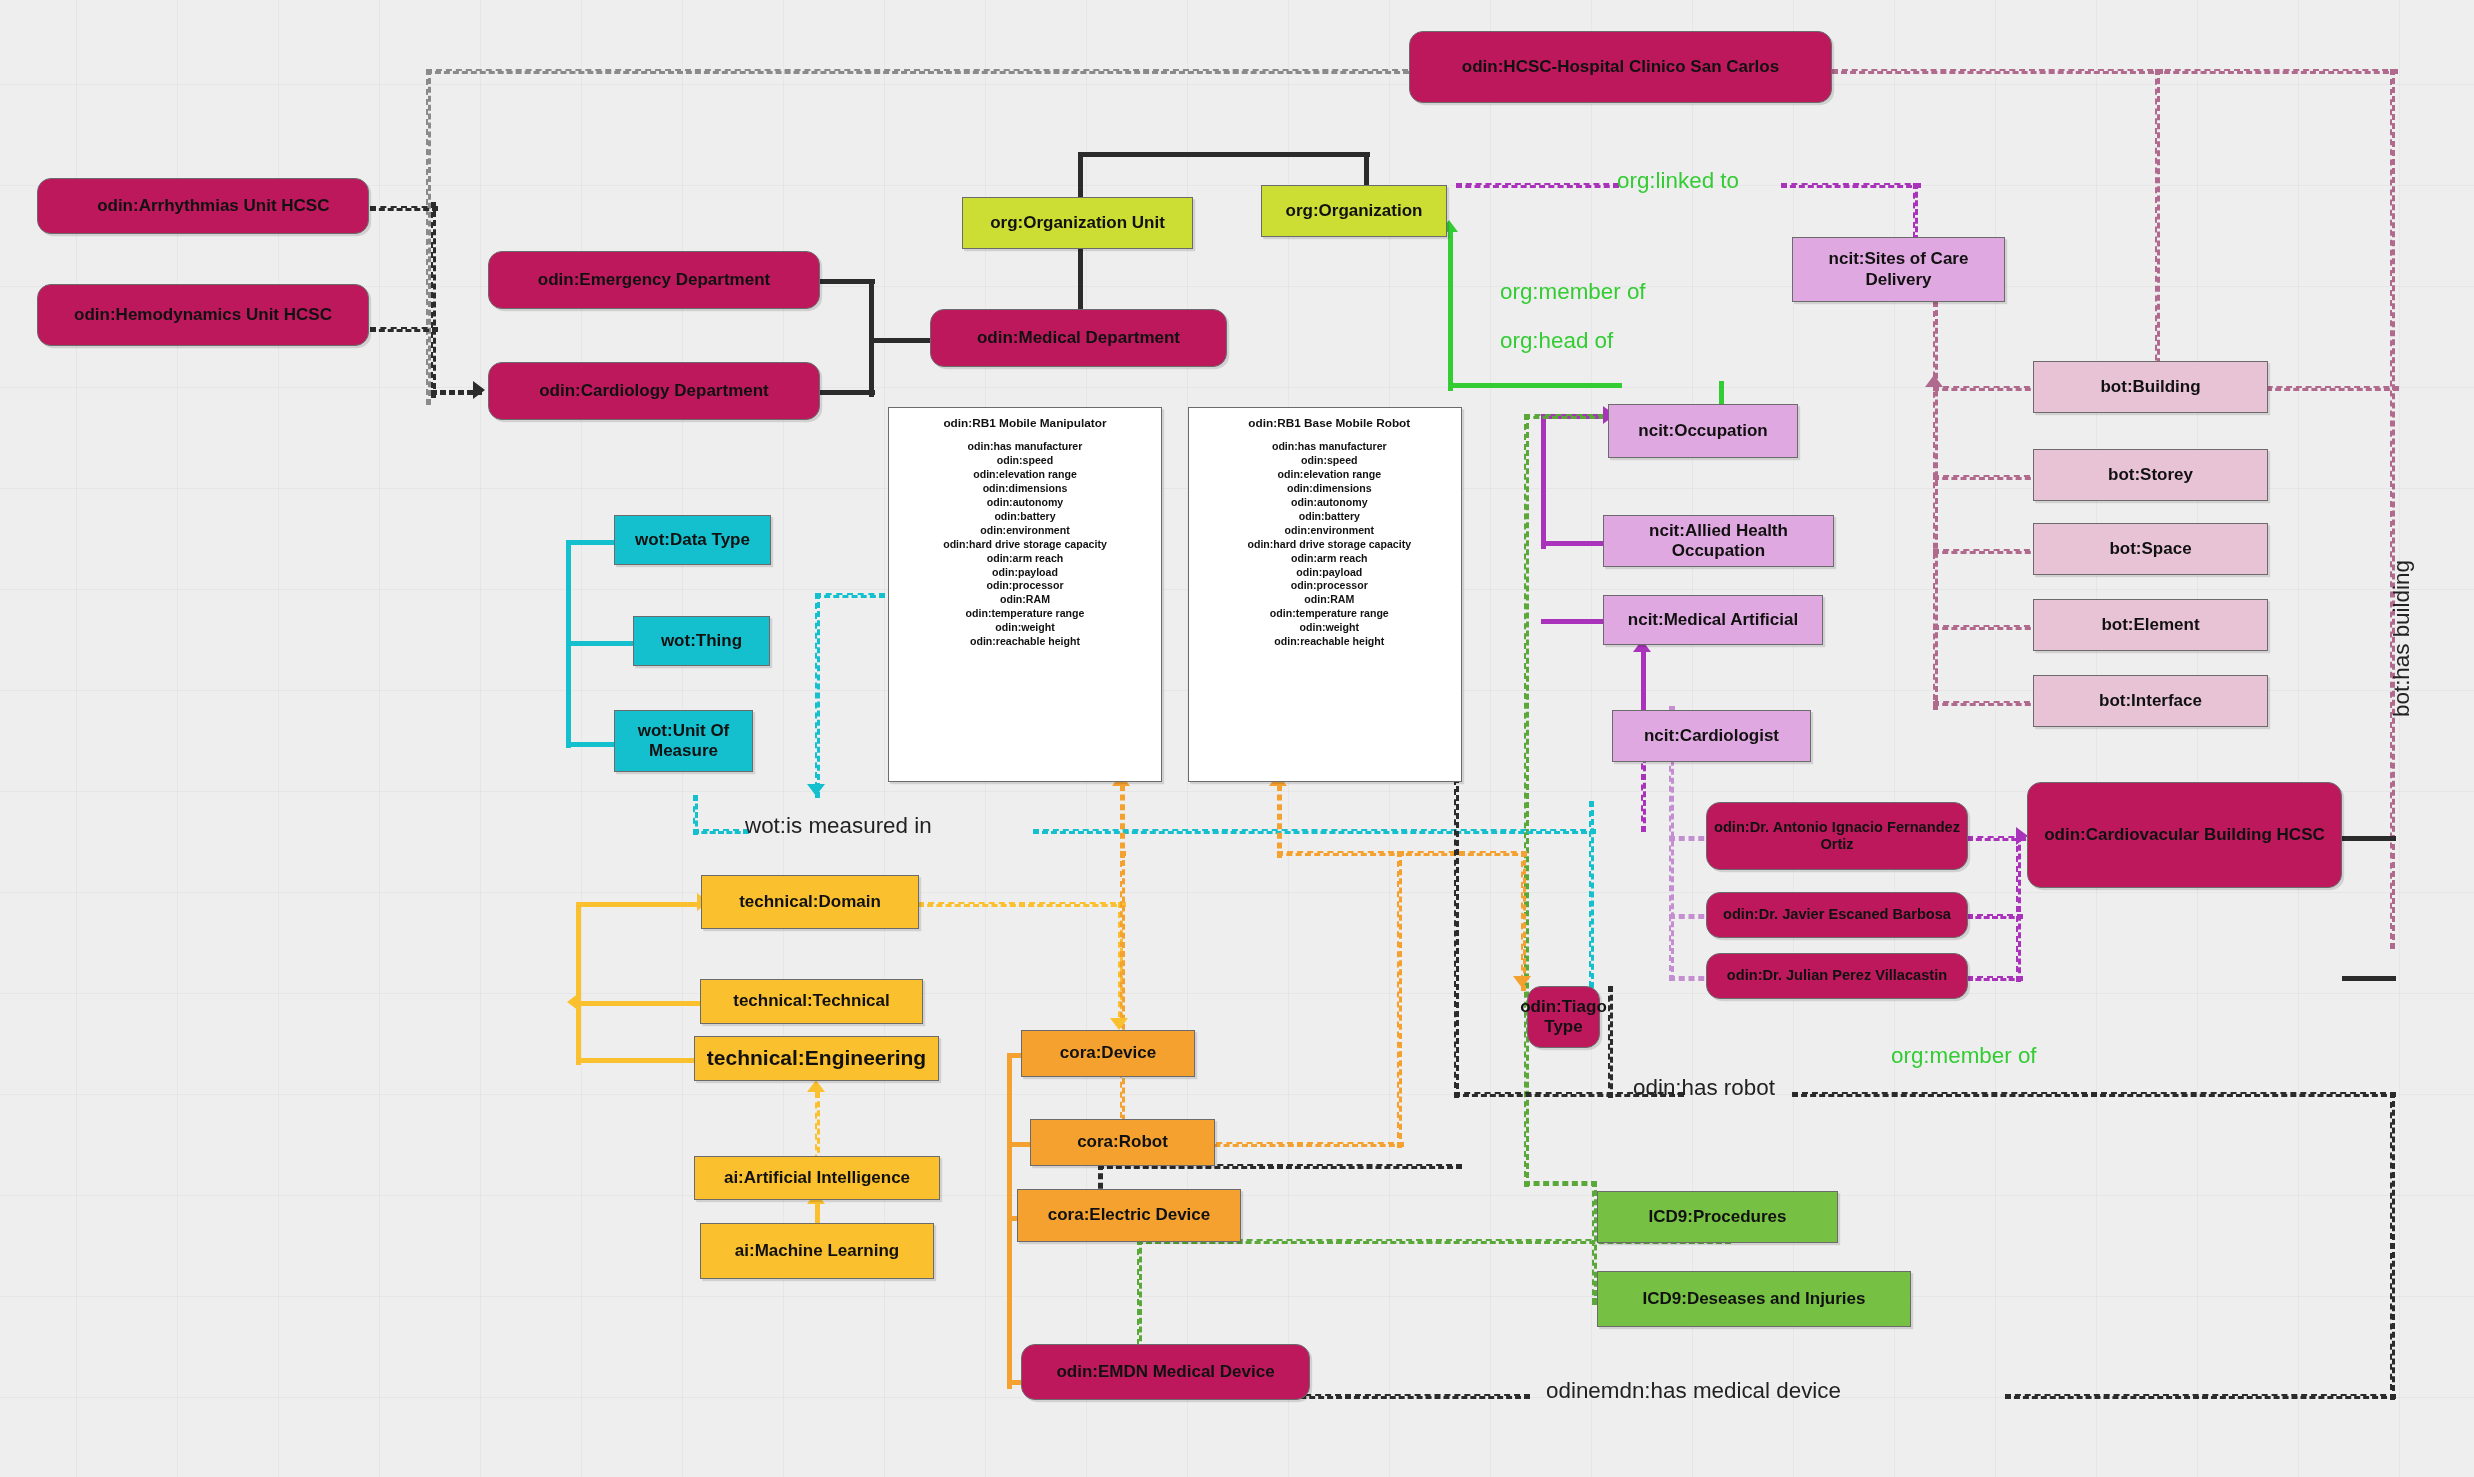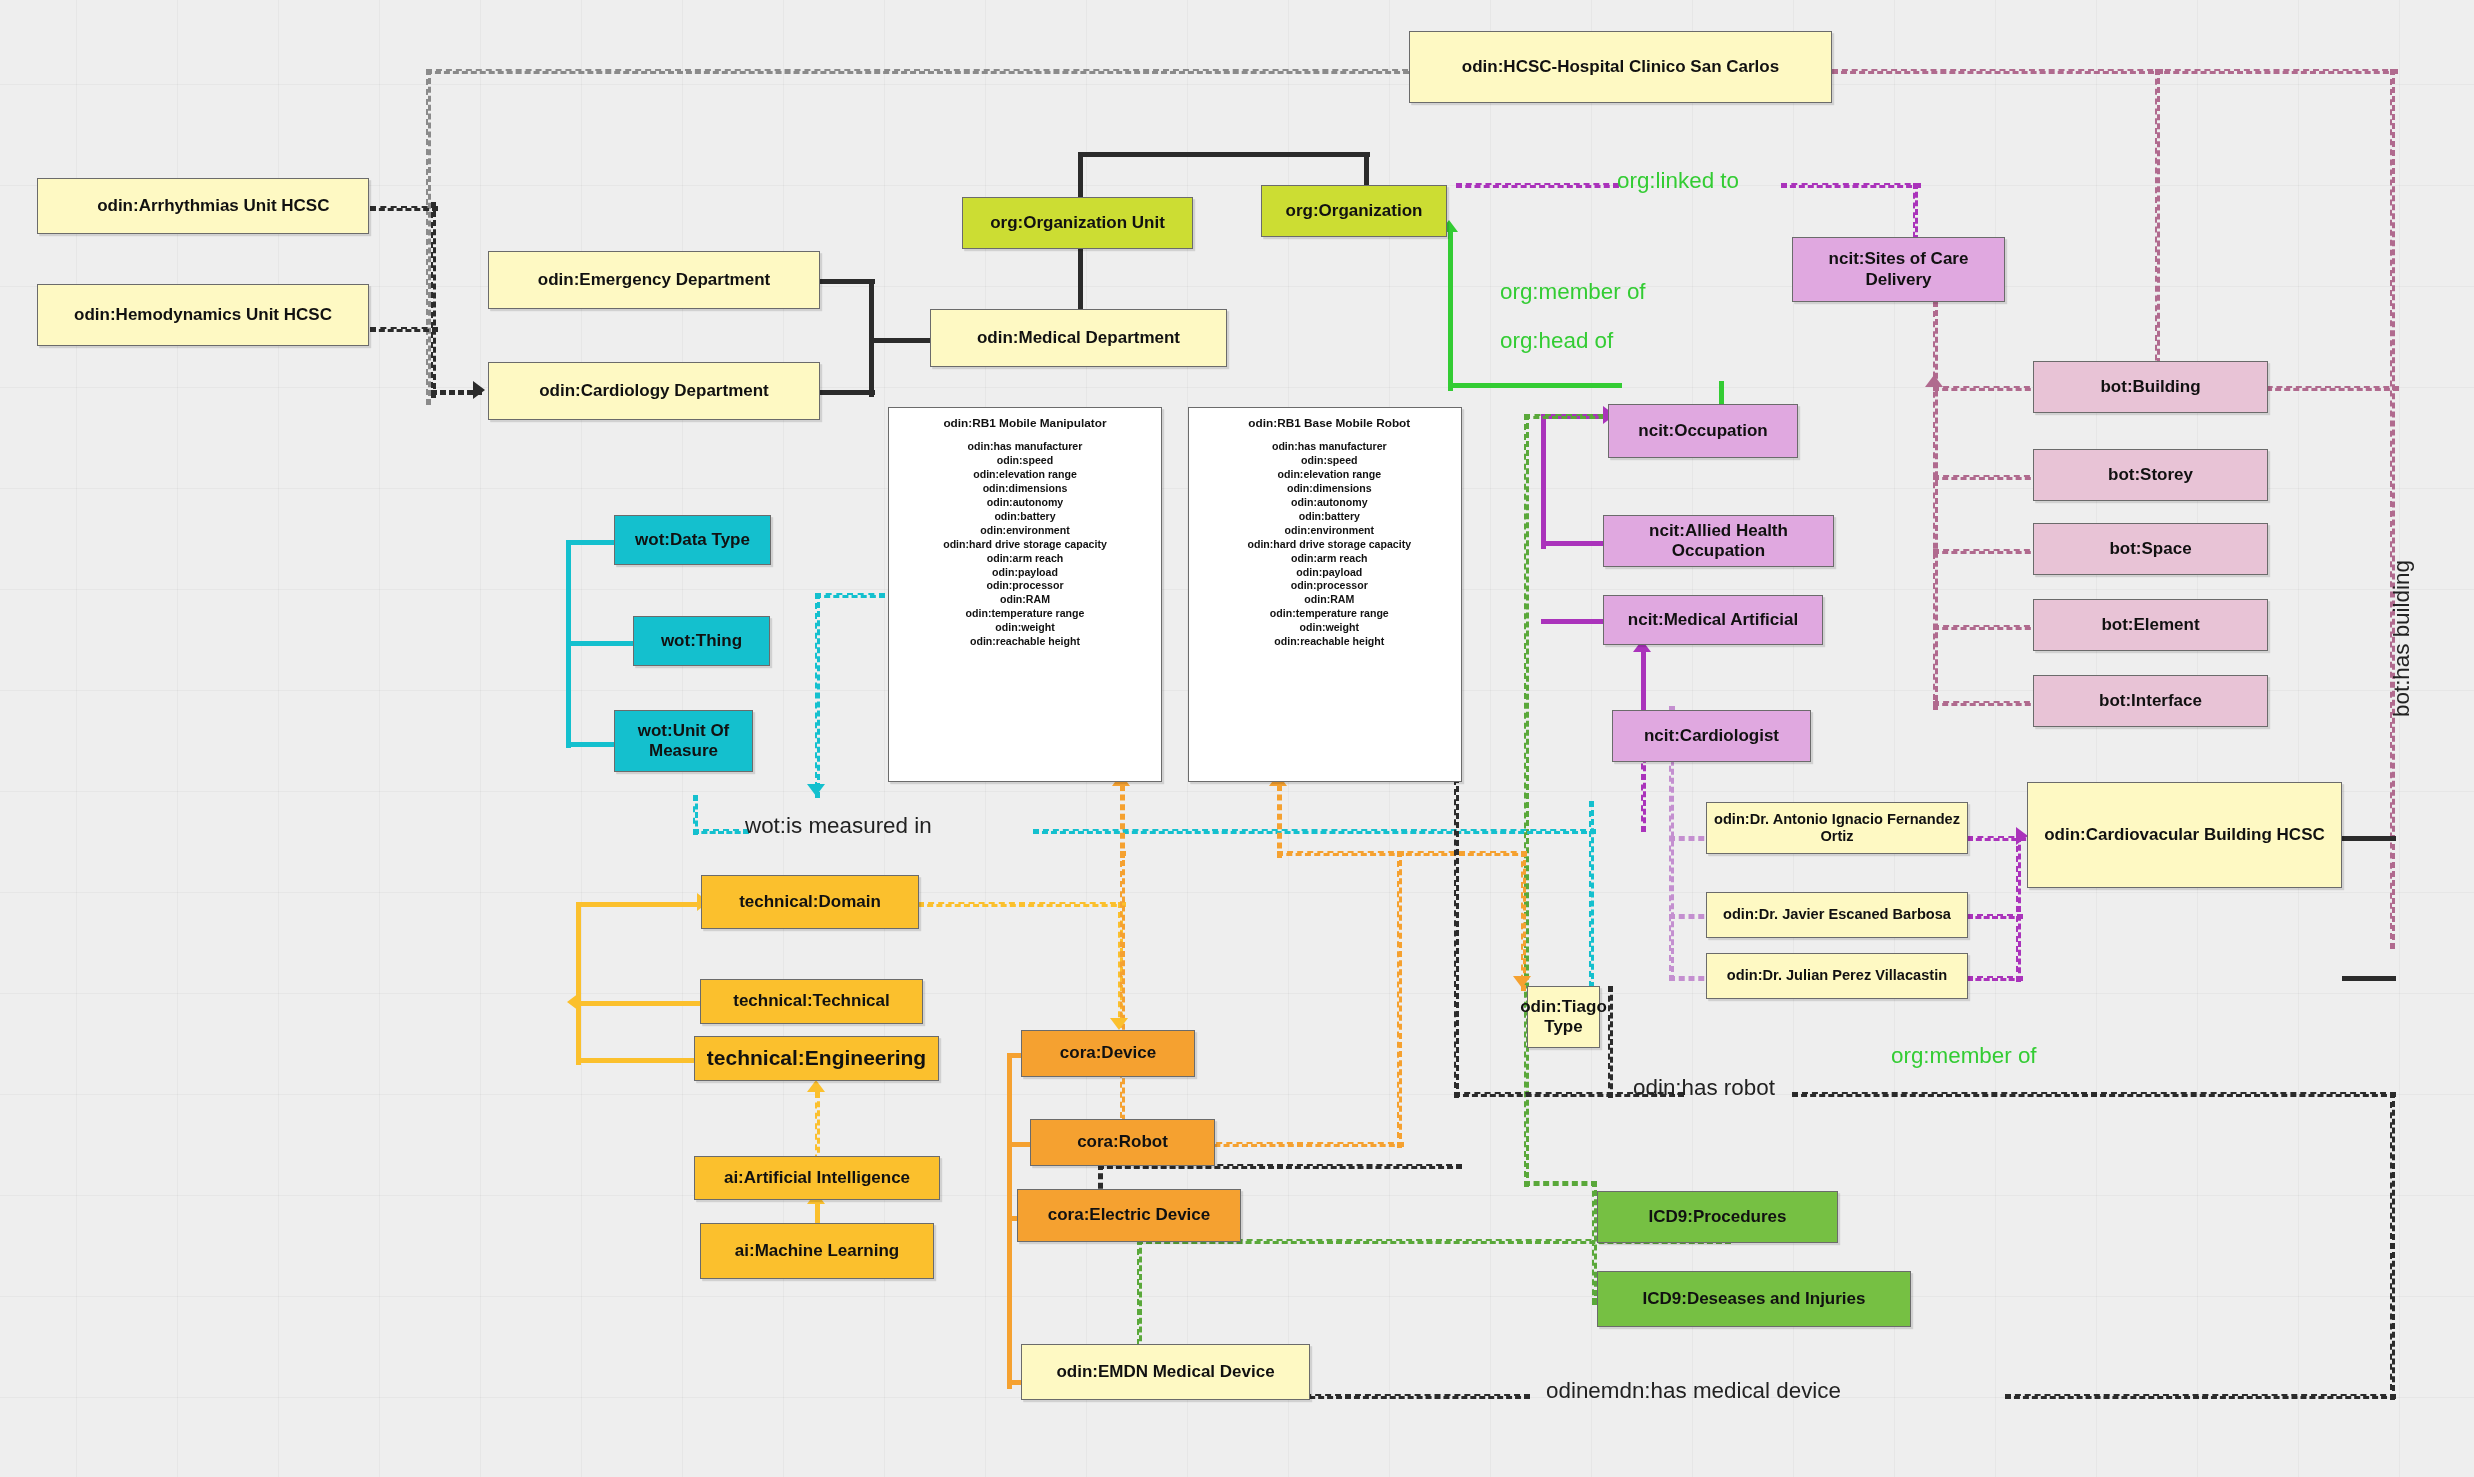--- a/index.html
+++ b/index.html
@@ -26,21 +26,21 @@
     display:flex;align-items:center;justify-content:center;
     text-align:center;
     border:1.7px solid #6b6b6b;
     box-shadow:2.2px 2.2px 0 rgba(0,0,0,0.12);
     font-weight:bold;
     color:#111;
     line-height:1.18;
     padding:1.1px 3.4px;
     z-index:6;
   }
-  .n-white{background:#fef9c3;}
+  .n-white{background:#be185d;border-radius:14px;}
   .n-lime{background:#ccdd33;}
   .n-purple{background:#e0a8e0;}
   .n-pink{background:#e8c3d6;}
   .n-cyan{background:#14c0ce;}
   .n-orange{background:#f5a130;}
   .n-yellow{background:#fbc02d;}
   .n-green{background:#76c043;}
 
   .proplist{
     position:absolute;
@@ -358,21 +358,21 @@
     <span>odin:Tiago Type</span>
   </div>
 
   <div class="node n-green" style="left:1597px;top:1191px;width:241px;height:52px;font-size:17px;">
     <span>ICD9:Procedures</span>
   </div>
   <div class="node n-green" style="left:1597px;top:1271px;width:314px;height:56px;font-size:17px;">
     <span>ICD9:Deseases and Injuries</span>
   </div>
 
-  <div class="node n-white" style="left:1706px;top:802px;width:262px;height:52px;font-size:14.6px;">
+  <div class="node n-white" style="left:1706px;top:802px;width:262px;height:68px;font-size:14.6px;">
     <span>odin:Dr. Antonio Ignacio Fernandez Ortiz</span>
   </div>
   <div class="node n-white" style="left:1706px;top:892px;width:262px;height:46px;font-size:14.6px;">
     <span>odin:Dr. Javier Escaned Barbosa</span>
   </div>
   <div class="node n-white" style="left:1706px;top:953px;width:262px;height:46px;font-size:14.6px;">
     <span>odin:Dr. Julian Perez Villacastin</span>
   </div>
 
   <div class="node n-white" style="left:2027px;top:782px;width:315px;height:106px;font-size:17px;">

